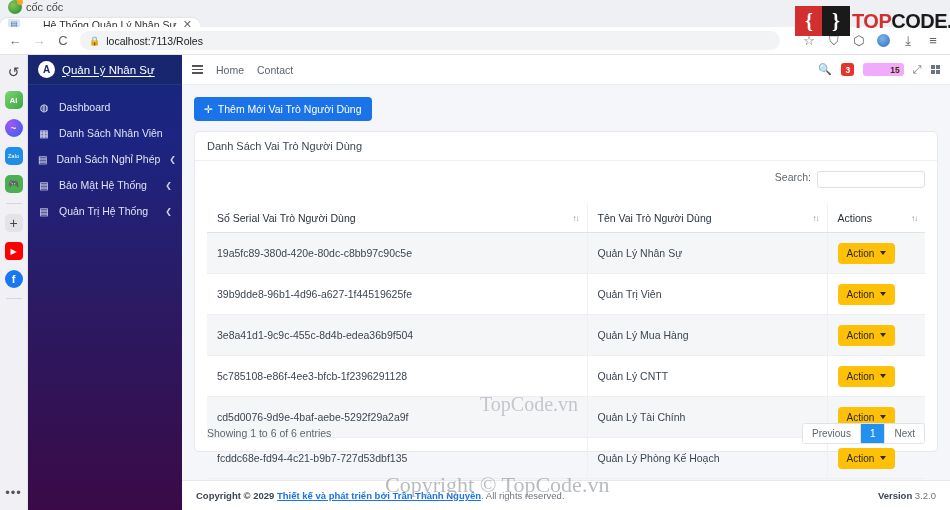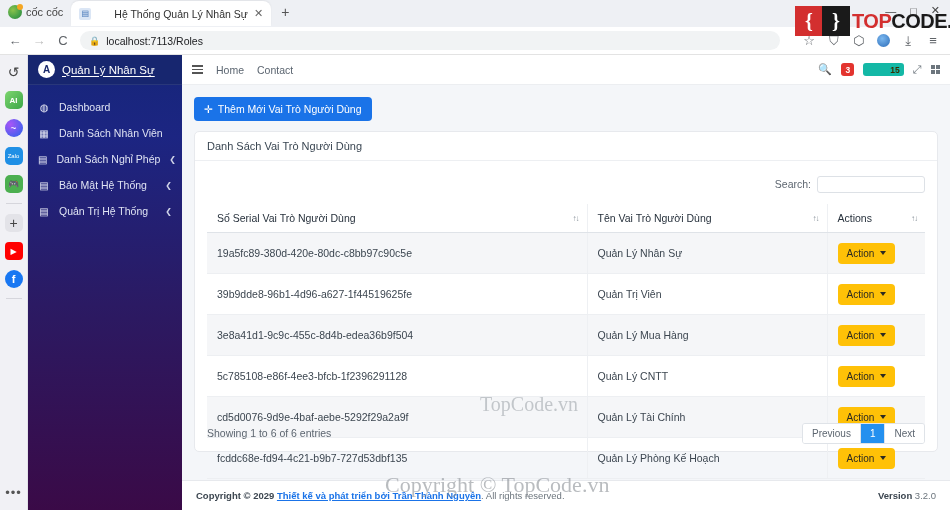--- a/index.html
+++ b/index.html
@@ -8,21 +8,21 @@
     font-family: "Liberation Sans", sans-serif;
     overflow: hidden;
     background: #ffffff;
   }
   #app { position: relative; width: 950px; height: 510px; }
 
   
   .browser-top {
     position: absolute; left: 0; top: 0; width: 950px; height: 27px;
     background: #eef0f4;
-    display: flex; align-items: center;
+    display: flex; align-items: flex-start; flex-direction: column;
   }
   .brand-coccoc {
     display: flex; align-items: center; gap: 4px;
     padding: 0 8px 4px 8px; height: 26px;
   }
   .coccoc-logo {
     width: 14px; height: 14px; border-radius: 50%;
     background: radial-gradient(circle at 35% 35%, #8bc34a 0%, #43a047 60%, #2e7d32 100%);
     position: relative;
   }
@@ -133,21 +133,21 @@
     height: 30px; background: #fff; display: flex; align-items: center;
     padding: 0 10px; gap: 13px; border-bottom: 1px solid #eceef1;
   }
   .burger { display:flex; flex-direction:column; gap:2px; cursor:pointer; }
   .burger span { display:block; width: 11px; height: 1.5px; background: #555; }
   .nav-link { font-size: 10.5px; color: #5b6570; cursor: pointer; }
   .topnav-right { margin-left: auto; display: flex; align-items: center; gap: 9px; }
   .tn-ico { font-size: 11px; color: #6c757d; cursor: pointer; }
   .badge { border-radius: 3px; font-size: 8.5px; color: #fff; padding: 1.5px 4px; font-weight: bold;}
   .badge-red { background: #e3342f; }
-  .badge-amber { background: #14b8a6; color: #3a2e00; padding-left: 27px; }
+  .badge-amber { background: #f0abfc; color: #3a2e00; padding-left: 27px; }
   .grid-ico { display:grid; grid-template-columns: repeat(2,4px); grid-template-rows: repeat(2,4px); gap:1.5px; cursor:pointer;}
   .grid-ico i { background:#6c757d; display:block; }
 
   .page { padding: 12px 12px 0 12px; height: 425px; position: relative; }
 
   .btn-add {
     display: inline-flex; align-items: center; gap: 5px;
     background: #1a73e8; color: #fff; font-size: 10.5px;
     border: none; border-radius: 4px; padding: 6px 10px; cursor: pointer;
   }
@@ -155,21 +155,21 @@
   .card {
     margin-top: 10px; background: #fff; border: 1px solid #e7e9ed;
     border-radius: 5px; height: 321px; position: relative;
   }
   .card-head {
     height: 29px; display: flex; align-items: center; padding: 0 12px;
     border-bottom: 1px solid #edeff2; font-size: 11px; color: #3a4652;
   }
   .card-body { padding: 10px 12px 0 12px; }
 
-  .search-row { display: flex; justify-content: flex-end; align-items: center; gap: 6px; height: 26px; }
+  .search-row { display: flex; justify-content: flex-end; align-items: flex-start; gap: 6px; height: 26px; }
   .search-label { font-size: 10.5px; color: #5d6670; }
   .search-input {
     width: 108px; height: 17px; border: 1px solid #dde1e6; border-radius: 3px;
     font-size: 10px; padding: 0 5px; outline: none; font-family: inherit;
   }
 
   table { width: 100%; border-collapse: collapse; margin-top: 7px; }
   thead th {
     text-align: left; font-size: 10.5px; color: #27313c; font-weight: normal;
     padding: 8px 10px; border-bottom: 1.5px solid #dfe3e8; position: relative;

